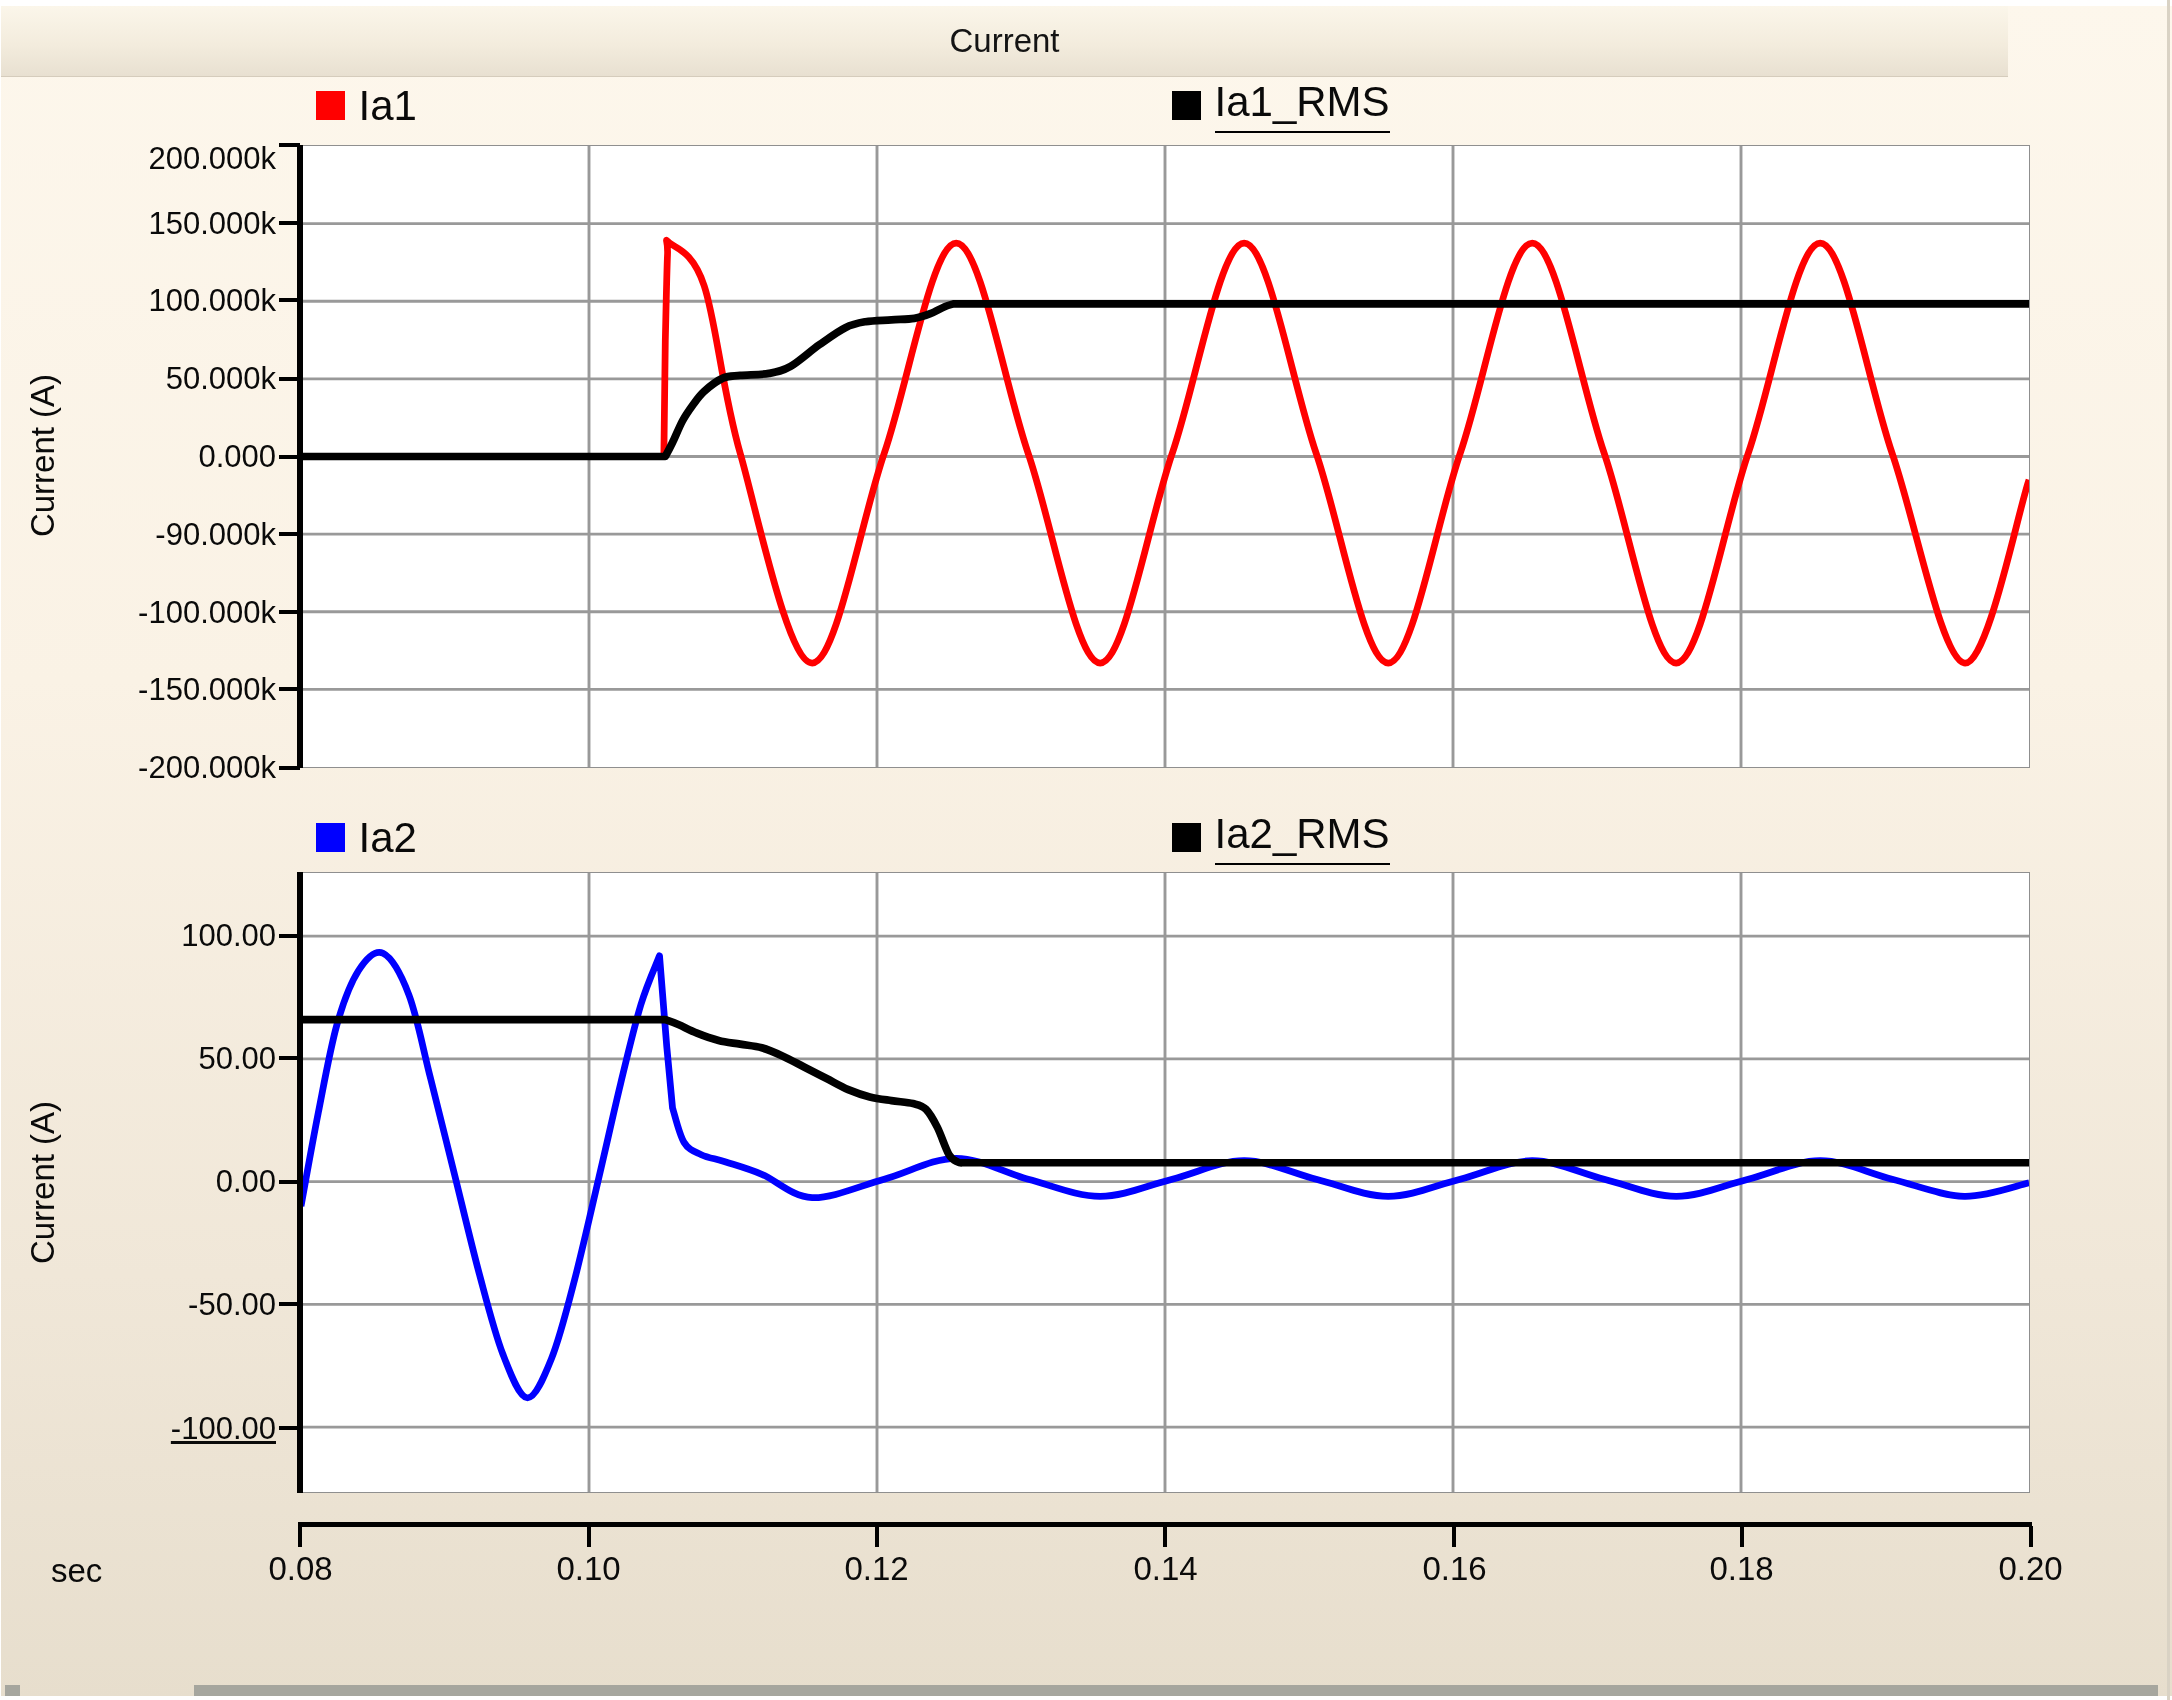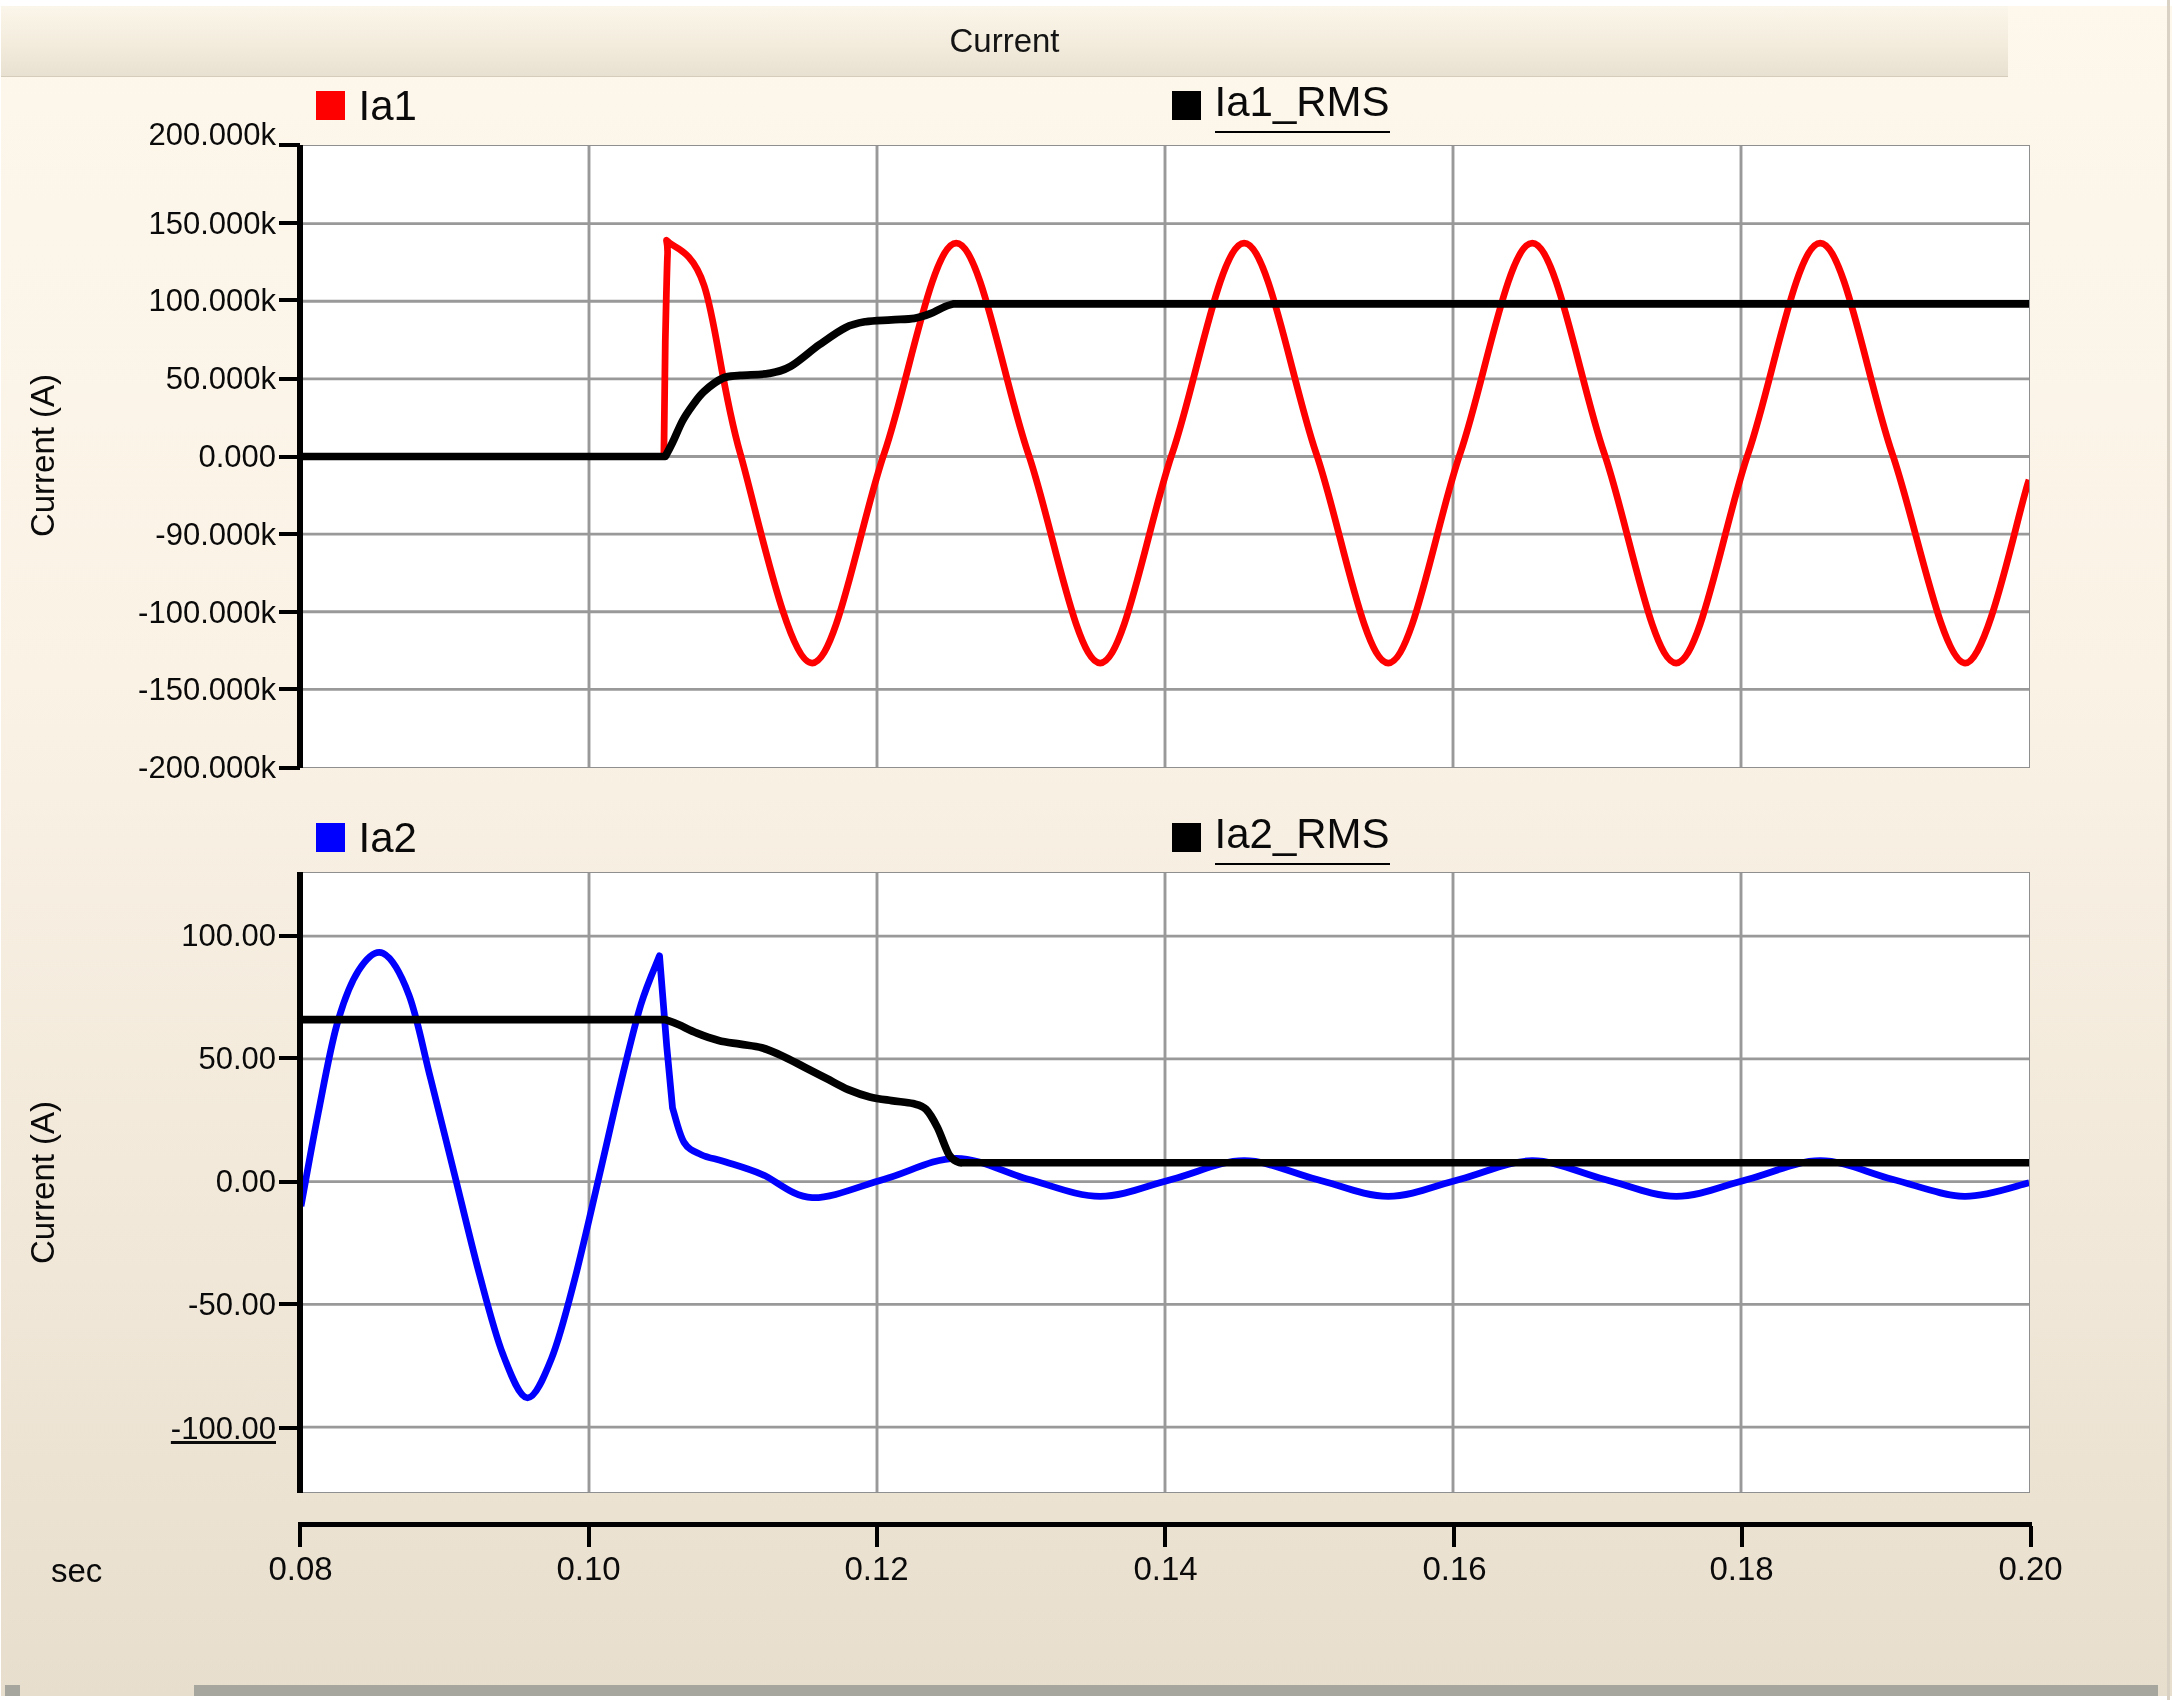--- a/index.html
+++ b/index.html
@@ -104,21 +104,21 @@
   <div class="yaxis" style="left:296px;top:872px;height:621px;"></div>
 
   <div class="xaxis" style="left:297px;top:1522px;width:1734px;"></div>
   <div class="sec-label" style="left:50px;top:1551px;">sec</div>
 
   <div class="scroll-thumb" style="left:3.9px;width:15.4px;"></div>
   <div class="scroll-thumb" style="left:193px;width:1964px;"></div>
   <div class="bottom-strip"></div>
   <div class="right-border"></div>
 <div class="ytick" style="left: 278px; top: 143px;"></div>
-    <div class="ytick-label" style="left: 39px; top: 116px;">200.000k</div>
+    <div class="ytick-label" style="left: 39px; top: 140px;">200.000k</div>
     <div class="ytick" style="left: 278px; top: 221px;"></div>
     <div class="ytick-label" style="left: 39px; top: 205px;">150.000k</div>
     <div class="ytick" style="left: 278px; top: 298px;"></div>
     <div class="ytick-label" style="left: 39px; top: 282px;">100.000k</div>
     <div class="ytick" style="left: 278px; top: 377px;"></div>
     <div class="ytick-label" style="left: 39px; top: 360px; text-align: right;">50.000k</div>
     <div class="ytick" style="left: 278px; top: 455px;"></div>
     <div class="ytick-label" style="left: 39px; top: 438px;">0.000</div>
     <div class="ytick" style="left: 278px; top: 532px;"></div>
     <div class="ytick-label" style="left: 39px; top: 516px;">-90.000k</div>

